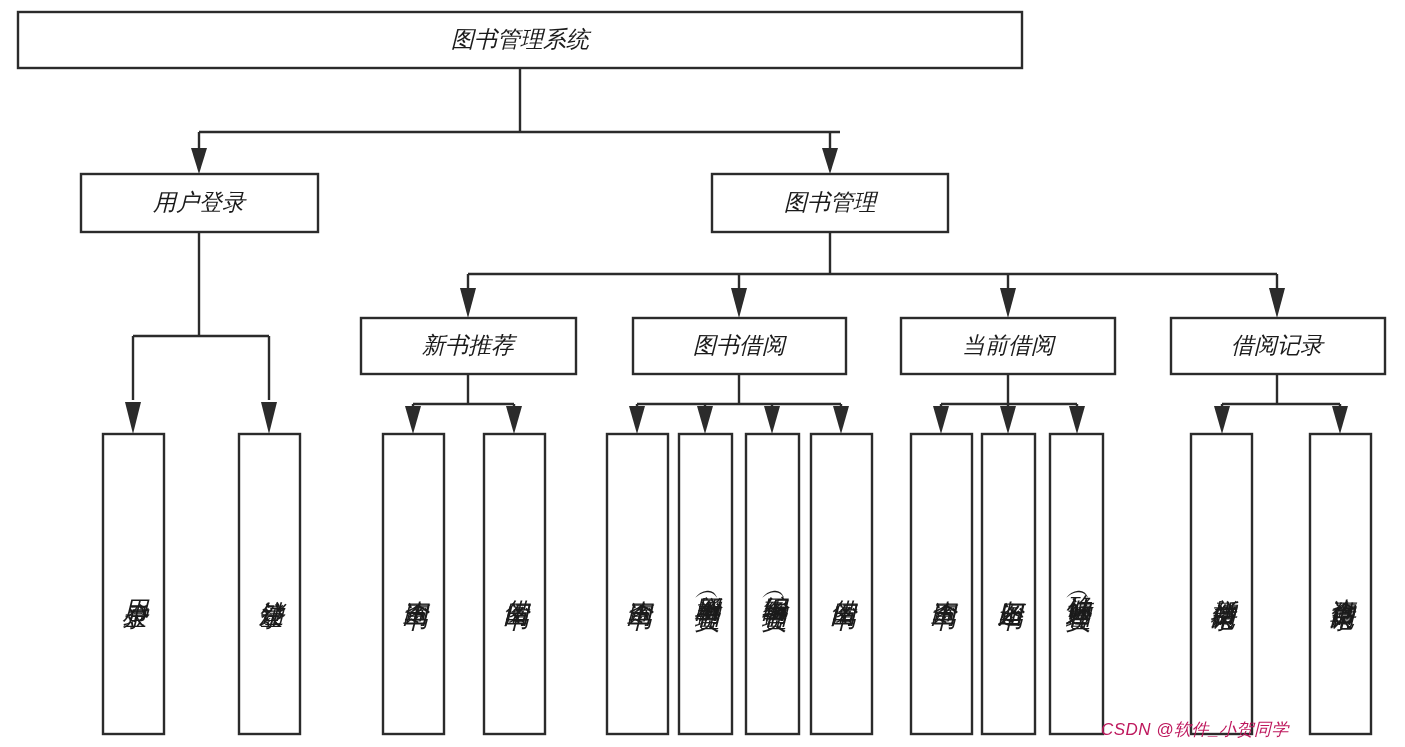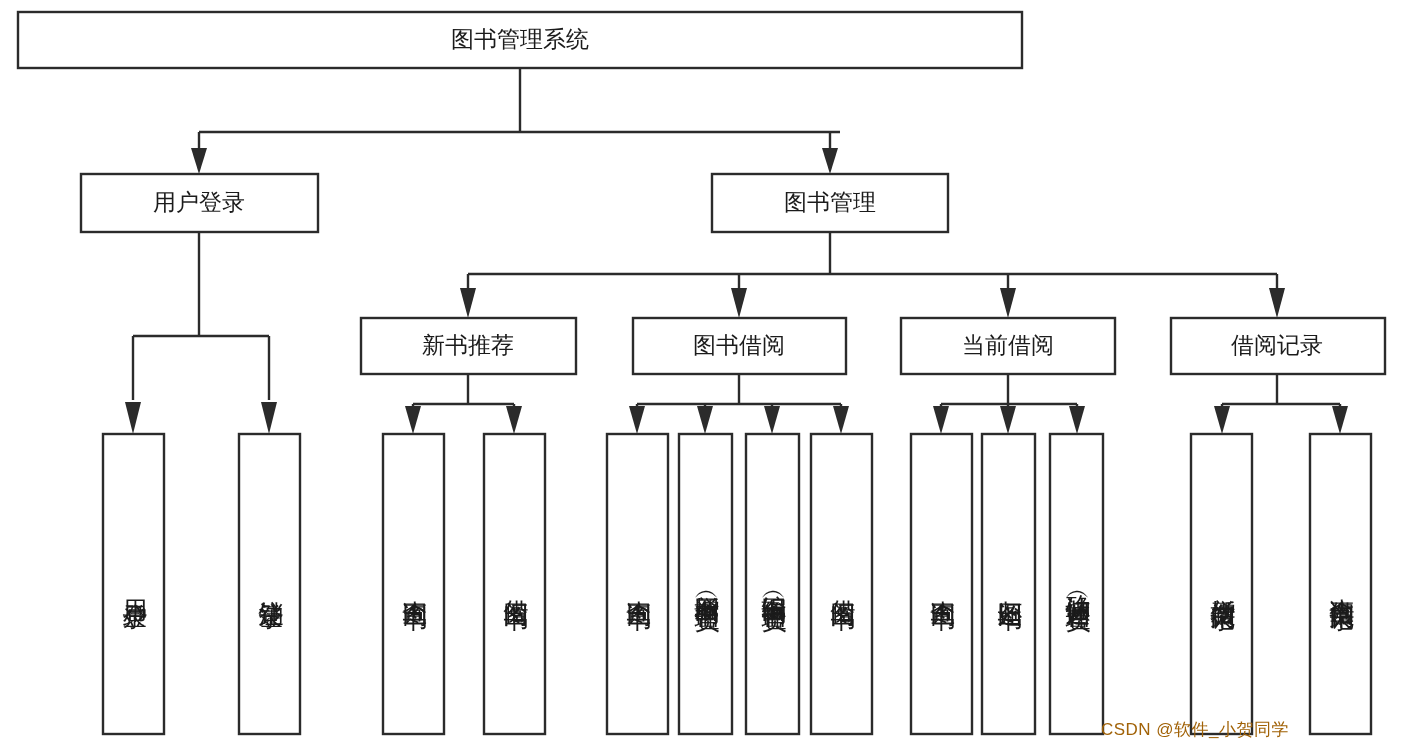--- a/index.html
+++ b/index.html
@@ -11,20 +11,21 @@
     width: 1405px;
     height: 747px;
     font-family: "Liberation Sans", "DejaVu Sans", sans-serif;
     overflow: hidden;
     position: relative;
   }
   #diagram-root {
     position: relative;
     width: 1297px;
     height: 747px;
+    font-style: italic;
   }
   svg#flow {
     position: absolute;
     left: 0;
     top: 0;
     width: 1405px;
     height: 747px;
     display: block;
   }
   .node-box {
@@ -56,21 +57,21 @@
     writing-mode: vertical-rl;
     text-orientation: upright;
     letter-spacing: 2px;
   }
   .watermark {
     position: absolute;
     right: 8px;
     bottom: 6px;
     font-family: "Liberation Sans", "DejaVu Sans", sans-serif;
     font-size: 17px;
-    color: #a16207;
+    color: #be185d;
     white-space: nowrap;
     letter-spacing: 0.5px;
     user-select: none;
     margin-top: 21px;
   }
 </style>
 </head>
 <body>
 
 <div id="diagram-root">

